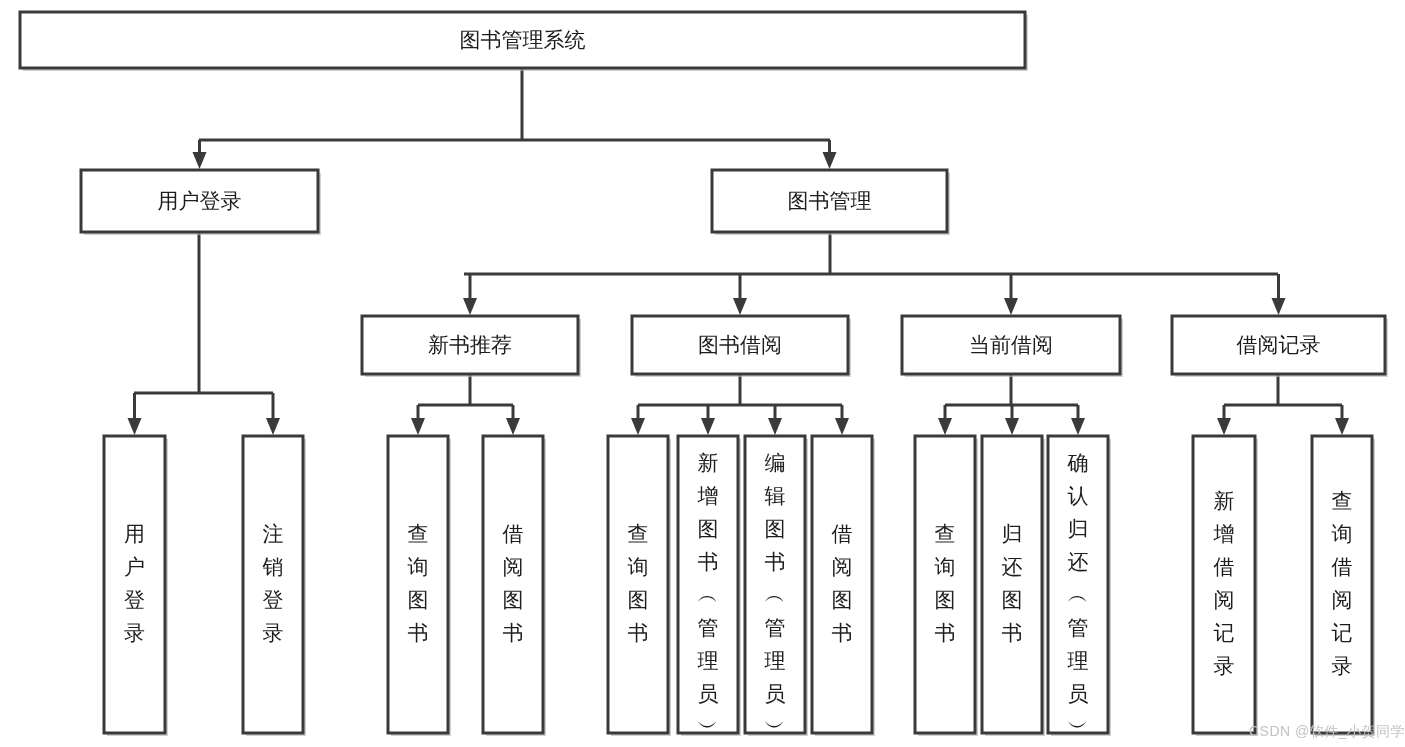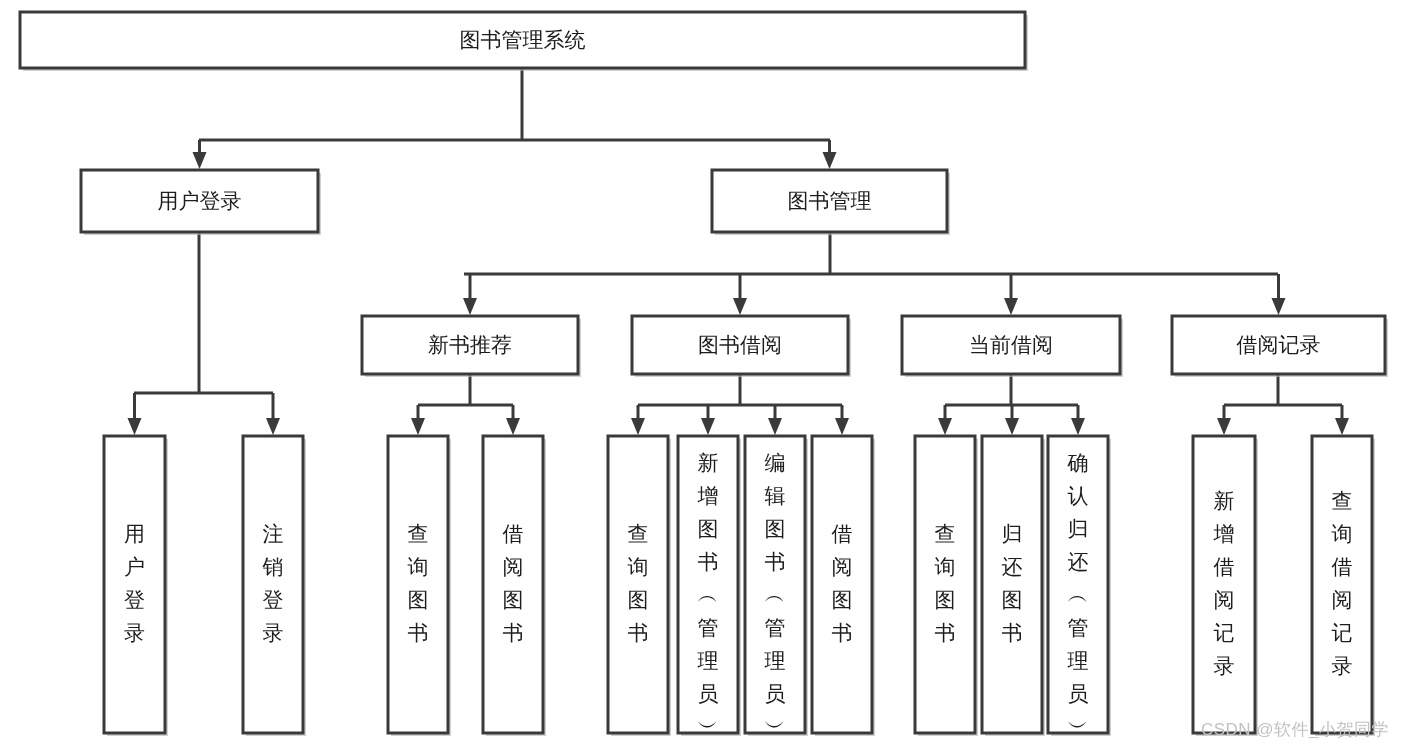--- a/index.html
+++ b/index.html
@@ -55,24 +55,24 @@
     dominant-baseline: middle;
   }
   .node-label-v {
     font-family: "Liberation Sans", "DejaVu Sans", sans-serif;
     font-size: 21px;
     fill: #1d1d1d;
     text-anchor: middle;
   }
   .watermark-text {
     position: absolute;
-    right: 16px;
+    right: 0;
     bottom: 6px;
     font-family: "Liberation Sans", "DejaVu Sans", sans-serif;
-    font-size: 17px;
+    font-size: 14px;
     color: #c2c2c2;
     white-space: nowrap;
     letter-spacing: 0.5px;
     user-select: none;
   }
 </style>
 </head>
 <body>
 
 <div id="diagram-root">

